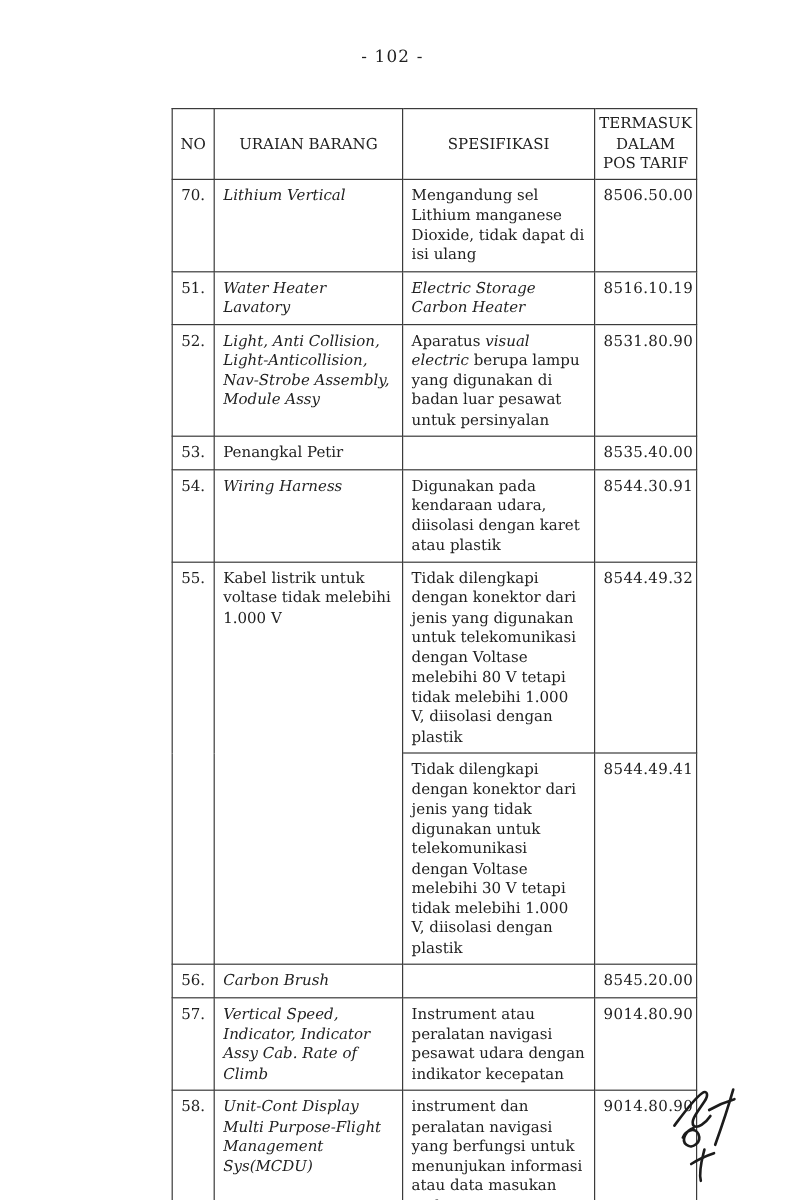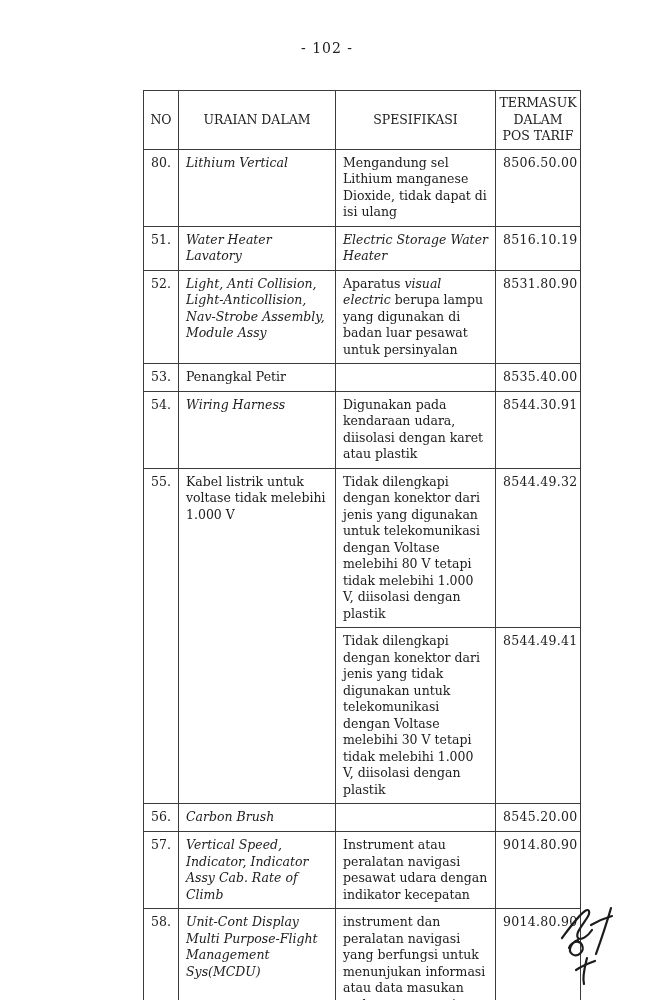--- a/index.html
+++ b/index.html
@@ -94,36 +94,36 @@
   <table class="goods-table">
     <colgroup>
       <col class="c-no">
         <col class="c-item">
         <col class="c-spec">
         <col class="c-code">
     </colgroup>
     <thead>
       <tr class="h-head">
         <th>NO</th>
-        <th>URAIAN DALAM</th>
+        <th>URAIAN BARANG</th>
         <th>SPESIFIKASI</th>
         <th>TERMASUK DALAM POS TARIF</th>
       </tr>
     </thead>
     <tbody>
       <tr class="h-r50">
-        <td class="cell-no">80.</td>
+        <td class="cell-no">70.</td>
         <td class="cell-item it">Lithium Vertical</td>
         <td class="cell-spec">Mengandung sel Lithium manganese Dioxide, tidak dapat di isi ulang</td>
         <td class="cell-code">8506.50.00</td>
       </tr>
       <tr class="h-r51">
         <td class="cell-no">51.</td>
         <td class="cell-item it">Water Heater Lavatory</td>
-        <td class="cell-spec it">Electric Storage Water Heater</td>
+        <td class="cell-spec it">Electric Storage Carbon Heater</td>
         <td class="cell-code">8516.10.19</td>
       </tr>
       <tr class="h-r52">
         <td class="cell-no">52.</td>
         <td class="cell-item it">Light, Anti Collision, Light-Anticollision, Nav-Strobe Assembly, Module Assy</td>
         <td class="cell-spec"><span>Aparatus </span><span class="it">visual electric</span><span> berupa lampu yang digunakan di badan luar pesawat untuk persinyalan</span></td>
         <td class="cell-code">8531.80.90</td>
       </tr>
       <tr class="h-r53">
         <td class="cell-no">53.</td>

